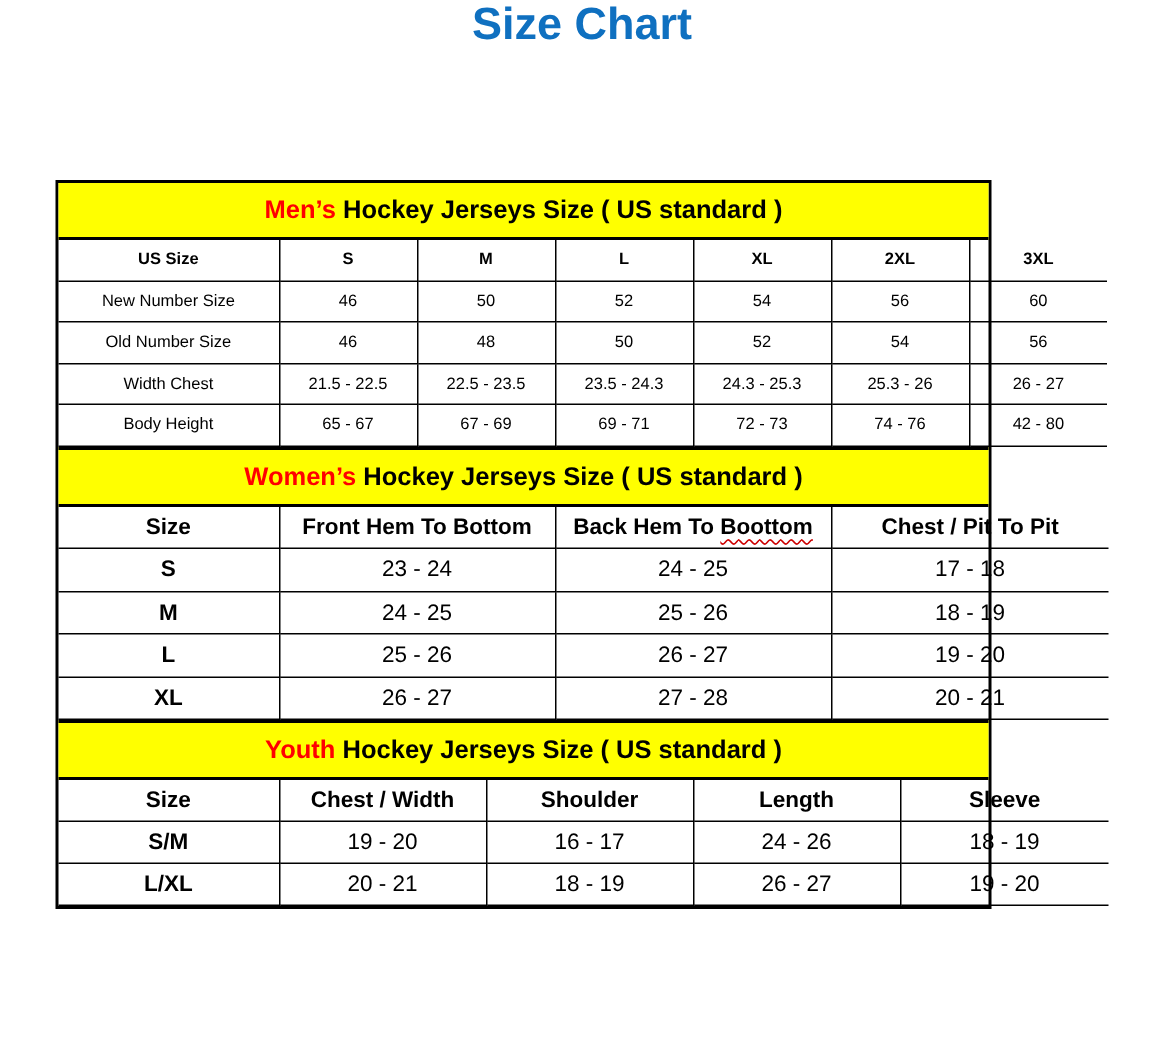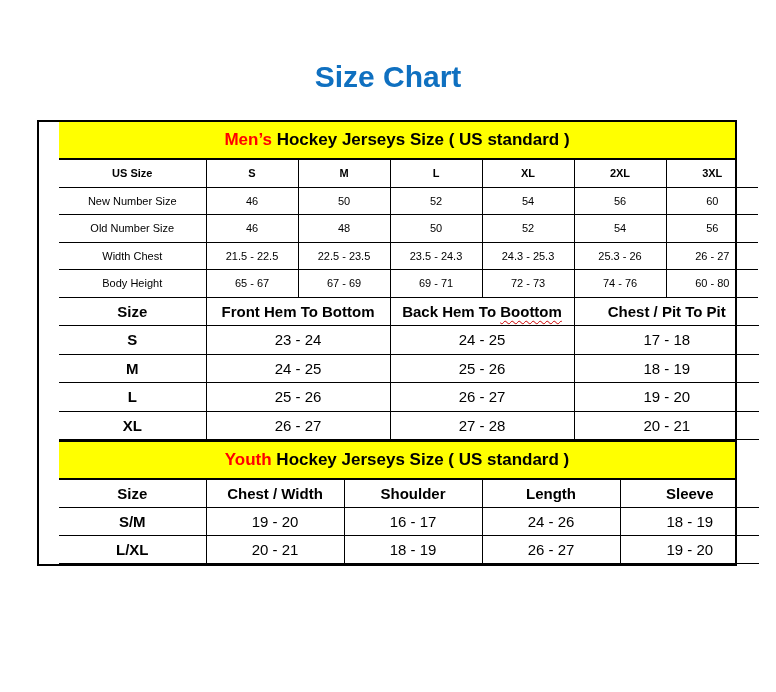--- a/index.html
+++ b/index.html
@@ -12,36 +12,34 @@
     color: #000000;
     -webkit-font-smoothing: antialiased;
   }
   .page {
     position: relative;
     width: 776px;
     height: 692px;
     overflow: hidden;
   }
   .page-title {
-    padding-top: 60px;
     text-align: center;
     font-size: 30px;
     font-weight: bold;
     color: #0f70c0;
     letter-spacing: 0px;
   }
   .chart-wrap {
     position: absolute;
     left: 37px;
     top: 120px;
-    width: 700px;
+    width: 624px;
     border: 2px solid #000000;
     box-sizing: border-box;
     background: #ffffff;
-    padding-left: 20px;
   }
   .section-band {
     background: #ffff00;
     border-bottom: 2px solid #000000;
     height: 36px;
     line-height: 36px;
     text-align: center;
     font-size: 17px;
     font-weight: bold;
     color: #000000;
@@ -139,25 +137,28 @@
         <td>25.3 - 26</td>
         <td>26 - 27</td>
       </tr>
       <tr>
         <td class="row-label">Body Height</td>
         <td>65 - 67</td>
         <td>67 - 69</td>
         <td>69 - 71</td>
         <td>72 - 73</td>
         <td>74 - 76</td>
-        <td>60 - 80</td>
+        <td>42 - 80</td>
       </tr>
     </tbody>
       </table>
 
+    <div class="section-band mid">
+      <span class="hl">Women’s</span><span> Hockey Jerseys Size ( US standard )</span>
+    </div>
     <table class="womens-table">
       <colgroup>
         <col style="width:147px">
           <col style="width:184px">
           <col style="width:184px">
           <col style="width:185px">
       </colgroup>
       <tbody>
           <tr>
         <th>Size</th>

